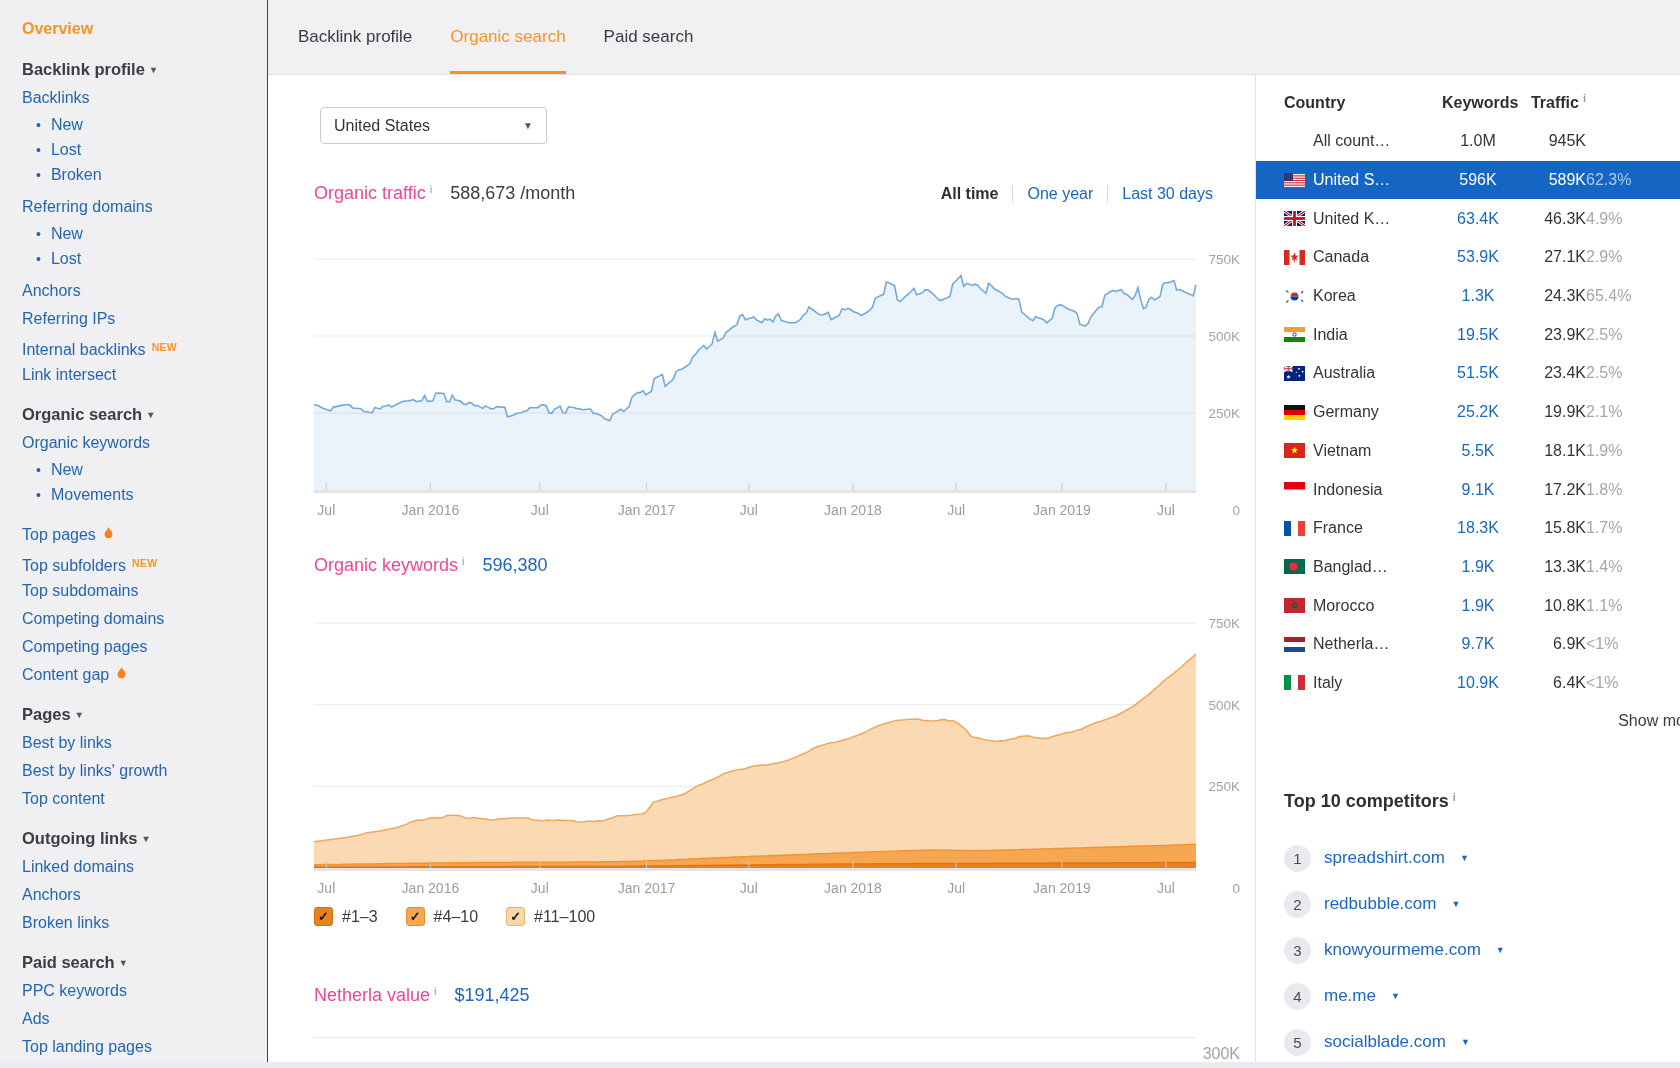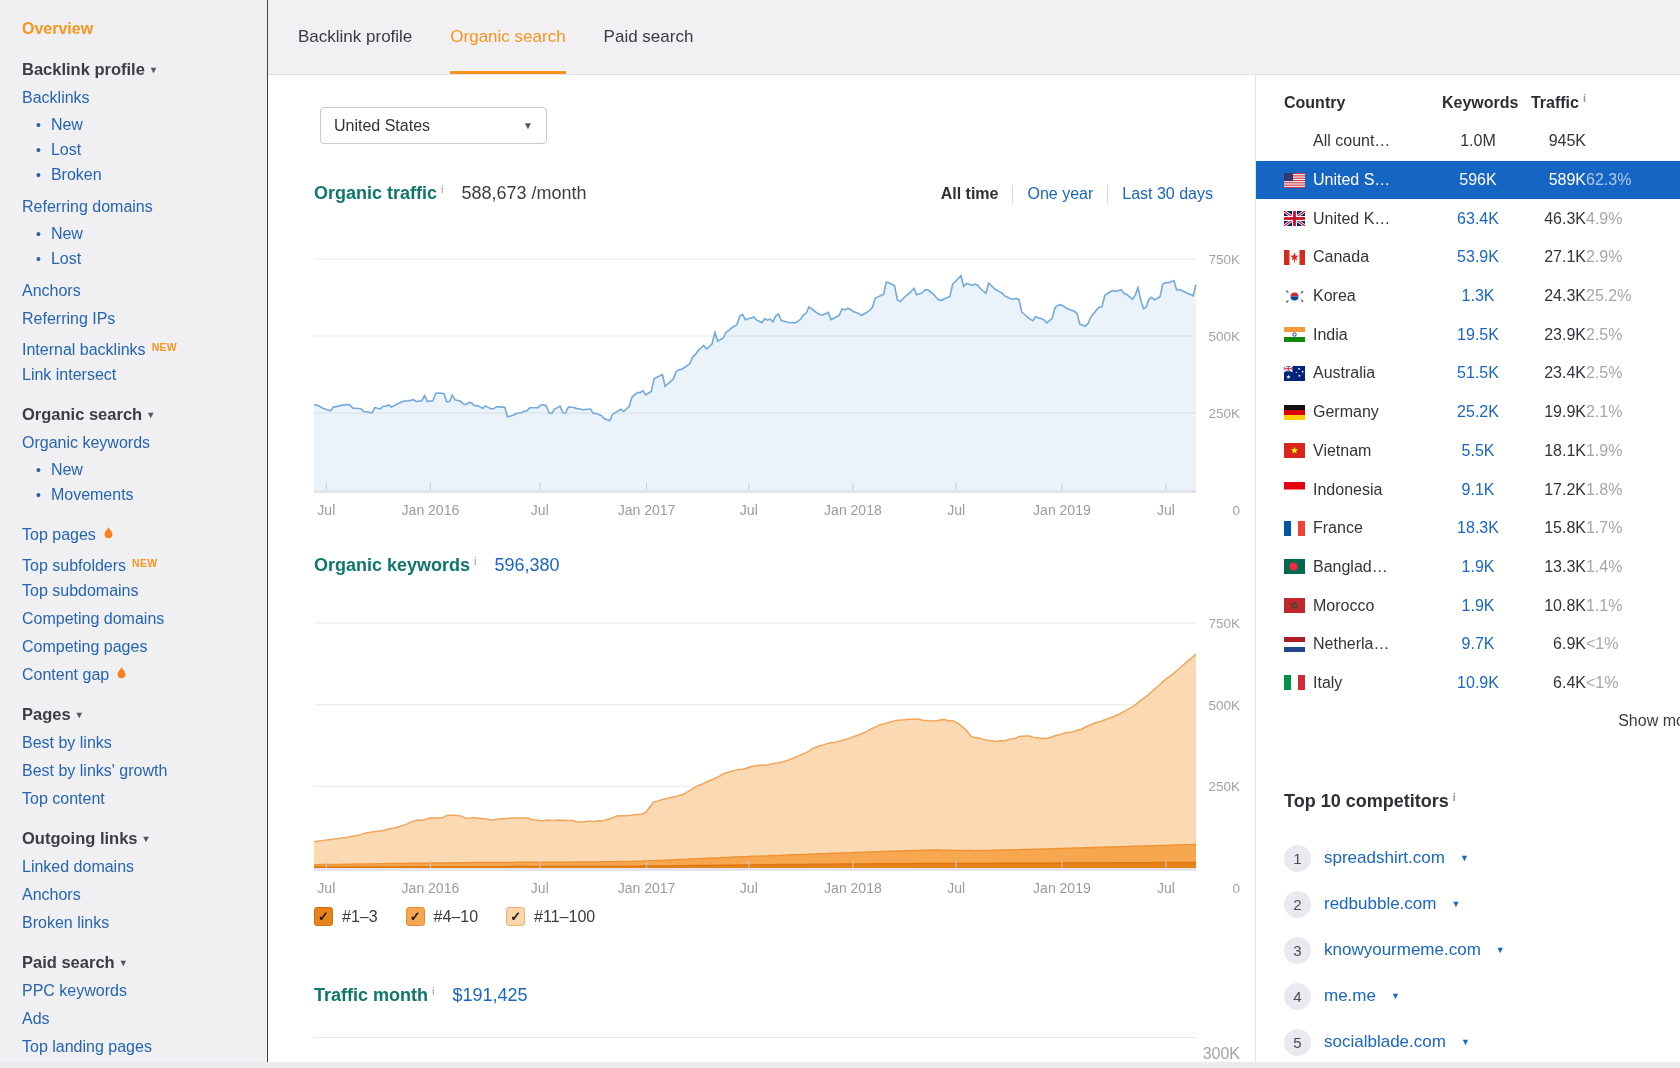--- a/index.html
+++ b/index.html
@@ -17,21 +17,21 @@
   .flame{margin-left:6px;vertical-align:-2px}
   
   .topbar{position:absolute;left:268px;right:0;top:0;height:75px;background:#f1f1f4;border-bottom:1px solid #e2e2e6;box-sizing:border-box;display:flex;align-items:stretch;padding-left:30px}
   .tab{font-size:17px;color:#3a3a40;display:flex;align-items:center;margin-right:38px;border-bottom:3px solid transparent;box-sizing:border-box;padding-top:3px;cursor:pointer}
   .tab.active{color:#f7941e;border-bottom-color:#f7941e}
   
   .main{position:absolute;left:284px;top:75px;width:987px;height:1061px;background:#fff}
   .dropdown{position:absolute;left:36px;top:32px;width:227px;height:37px;border:1px solid #c9c9cf;border-radius:4px;background:#fff;box-sizing:border-box;display:flex;align-items:center;padding:0 13px;font-size:16px;color:#33333a;cursor:pointer}
   .dropdown .caret{margin-left:auto;font-size:10px;color:#55555c}
   .sec-head{position:absolute;left:30px;display:flex;align-items:baseline;font-size:18px;white-space:nowrap}
-  .sec-head .h{font-weight:bold;color:#0f766e}
+  .sec-head .h{font-weight:normal;color:#ec4899}
   .inf{color:#9a9aa2;font-size:11px;margin-left:4px;position:relative;top:-6px}
   .sec-val{margin-left:18px;color:#3c3c42}
   .sec-val.blue{color:#1a66c2}
   .time-filters{position:absolute;right:58px;top:110px;display:flex;align-items:flex-end;gap:14px;font-size:16px}
   .tf-opt{color:#1a66c2;cursor:pointer}
   .tf-opt.active{color:#2e2e34;font-weight:bold}
   .tf-div{width:1px;height:18px;background:#d8d8de}
   svg.chart{position:absolute;left:30px}
   #chartTraffic{top:172px}
   #chartKeywords{top:535px}
@@ -222,21 +222,21 @@
           <span class="cbx" style="background: rgb(246, 167, 79); border: 1.5px solid rgb(225, 143, 53);">✓</span>
           <span>#4–10</span>
         </label>
         <label class="kw-filter">
           <span class="cbx" style="background: rgb(251, 214, 168); border: 1.5px solid rgb(234, 179, 117);">✓</span>
           <span>#11–100</span>
         </label>
       </div>
 
     <div class="sec-head" style="top:910px">
-      <span class="h">Traffic month</span>
+      <span class="h">Netherla value</span>
       <span class="inf">i</span>
       <span class="sec-val blue">$191,425</span>
     </div>
     <div class="tv-gridline"></div>
     <div class="tv-label">300K</div>
 
   </main>
 
   <aside class="rightpanel">
     <div class="ct-header">
@@ -311,21 +311,21 @@
             <span class="flagwrap"><svg width="21" height="15" viewBox="0 0 21 15">
                 <rect width="21" height="15" fill="#fff"></rect>
                 <path d="M6.5 7.5a4 4 0 0 1 8 0Z" fill="#cd2e3a"></path>
                 <path d="M14.5 7.5a4 4 0 0 1 -8 0Z" fill="#0047a0"></path>
                 <path d="M2 2l2.2 1.6M2.4 1.4l2.2 1.6M16.8 3.6L19 2M17.2 4.4l2.2-1.6M2 13l2.2-1.6M2.4 13.6l2.2-1.6M16.8 11.4L19 13M17.2 10.6l2.2 1.6" stroke="#1d1d1d" stroke-width="0.7"></path>
               </svg></span>
             <span>Korea</span>
           </span>
           <span class="kwv">1.3K</span>
           <span class="trv">24.3K</span>
-          <span class="pct">25.2%</span>
+          <span class="pct">65.4%</span>
         </div>
         <div class="ct-row">
           <span class="name">
             <span class="flagwrap"><svg width="21" height="15" viewBox="0 0 21 15">
                 <rect width="21" height="5" fill="#f89939"></rect>
                 <rect y="5" width="21" height="5" fill="#fff"></rect>
                 <rect y="10" width="21" height="5" fill="#128807"></rect>
                 <circle cx="10.5" cy="7.5" r="1.7" fill="none" stroke="#000088" stroke-width="0.8"></circle>
               </svg></span>
             <span>India</span>

